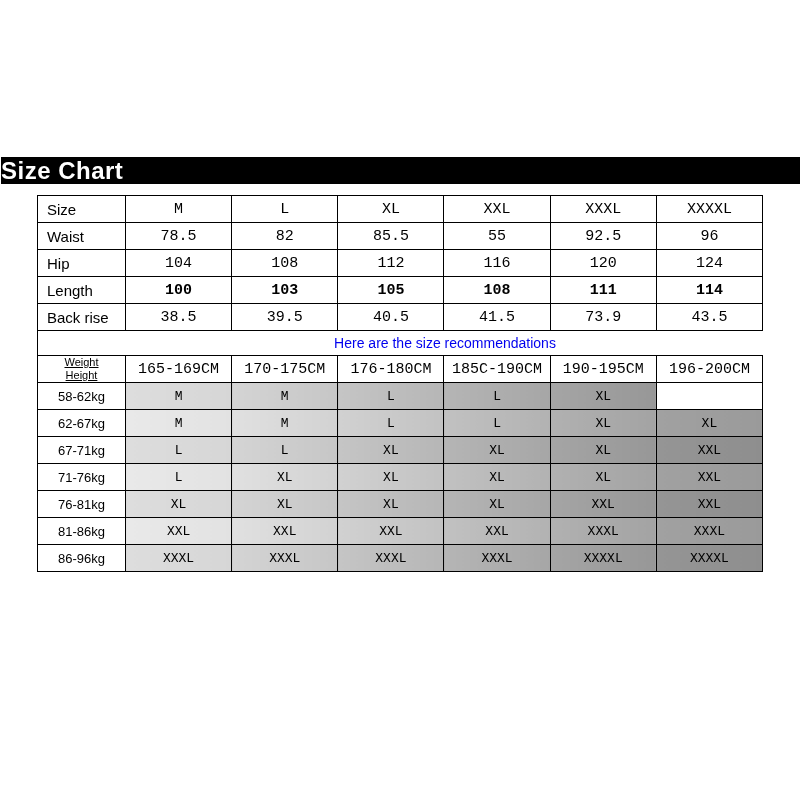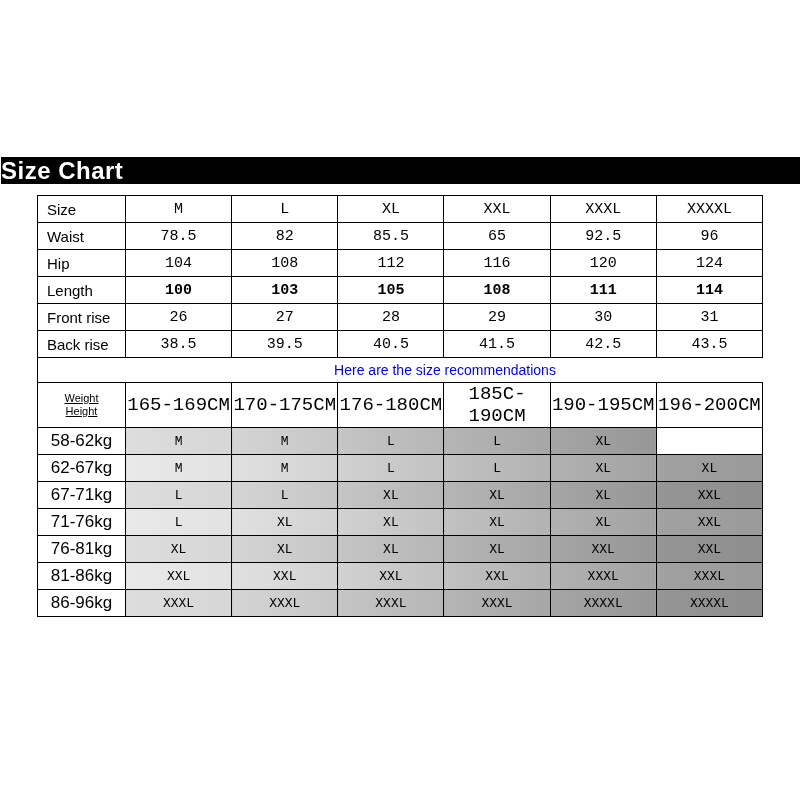--- a/index.html
+++ b/index.html
@@ -25,22 +25,22 @@
 
   .note-strip {
     height: 24px; background: #fff;
     border-left: 1px solid var(--border-color, #000);
     border-right: 1px solid var(--border-color, #000);
     display: flex; align-items: center; justify-content: center;
   }
   .note-text { color: var(--note-blue, #0000ee); font-size: 14px; margin-left: 28px; }
 
   .rec-table th.corner { font-size: 11px; line-height: 1.15; font-weight: normal; text-align: center; text-decoration: underline; }
-  .rec-table th.height-header { font-family: "Liberation Mono", monospace; font-size: 19px; font-weight: normal; text-align: center; }
-  .rec-table th.weight-label { font-size: 17px; font-weight: normal; text-align: center; }
+  .rec-table th.height-header { font-family: "Liberation Mono", monospace; font-size: 15px; font-weight: normal; text-align: center; }
+  .rec-table th.weight-label { font-size: 13px; font-weight: normal; text-align: center; }
   .rec-table td { text-align: center; font-family: "Liberation Mono", monospace; font-size: 13px; }
 </style>
 </head>
 <body>
 
 <div class="page">
 
   <div class="banner">
     <span class="banner-title">Size Chart</span>
   </div>
@@ -65,21 +65,21 @@
             <td>XL</td>
             <td>XXL</td>
             <td>XXXL</td>
             <td>XXXXL</td>
           </tr>
           <tr>
             <th class="row-label">Waist</th>
             <td>78.5</td>
             <td>82</td>
             <td>85.5</td>
-            <td>65</td>
+            <td>55</td>
             <td>92.5</td>
             <td>96</td>
           </tr>
           <tr>
             <th class="row-label">Hip</th>
             <td>104</td>
             <td>108</td>
             <td>112</td>
             <td>116</td>
             <td>120</td>
@@ -88,35 +88,26 @@
           <tr class="bold">
             <th class="row-label">Length</th>
             <td>100</td>
             <td>103</td>
             <td>105</td>
             <td>108</td>
             <td>111</td>
             <td>114</td>
           </tr>
           <tr>
-            <th class="row-label">Front rise</th>
-            <td>26</td>
-            <td>27</td>
-            <td>28</td>
-            <td>29</td>
-            <td>30</td>
-            <td>31</td>
-          </tr>
-          <tr>
             <th class="row-label">Back rise</th>
             <td>38.5</td>
             <td>39.5</td>
             <td>40.5</td>
             <td>41.5</td>
-            <td>42.5</td>
+            <td>73.9</td>
             <td>43.5</td>
           </tr>
         </tbody>
     </table>
 
     <div class="note-strip">
       <span class="note-text">Here are the size recommendations</span>
     </div>
 
     <table class="rec-table">

